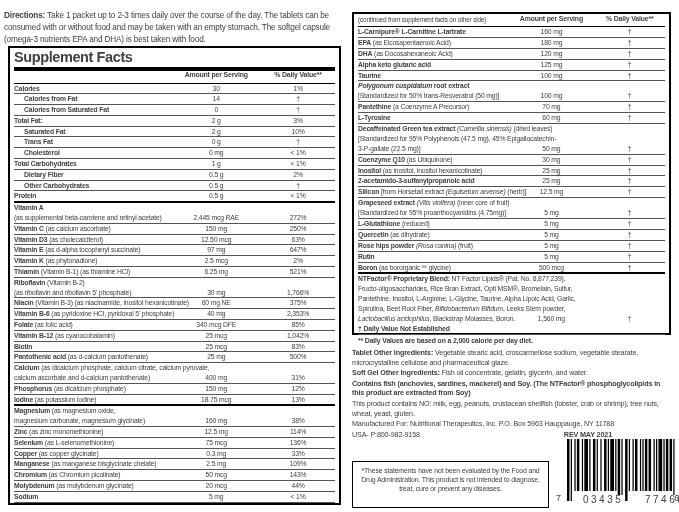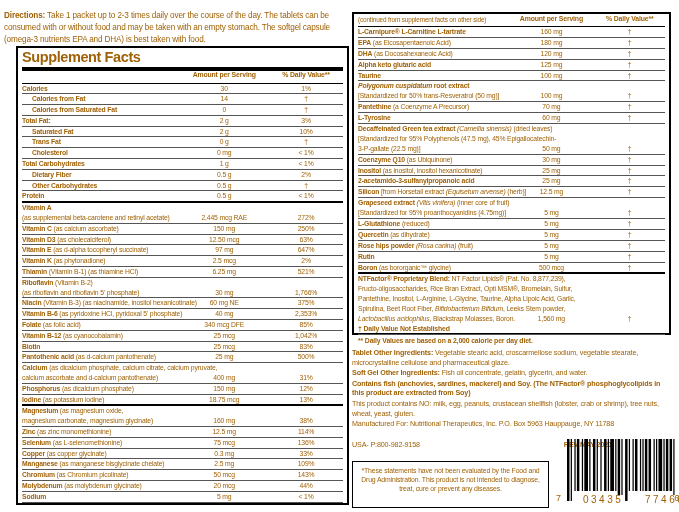--- a/index.html
+++ b/index.html
@@ -1,26 +1,26 @@
 <!DOCTYPE html>
 <html><head>
 <meta charset="utf-8">
 <style>
   html,body{margin:0;padding:0;background:#fff;}
-  .page{position:relative;width:679px;height:512px;background:#fff;color:#a16207;
+  .page{position:relative;width:679px;height:512px;background:#fff;color:#404040;
         font-family:"Liberation Sans",sans-serif;letter-spacing:-0.15px;overflow:hidden;}
   .b{font-weight:bold;}
   .i{font-style:italic;}
 
   
   .directions{position:absolute;left:4px;top:2px;width:344px;font-size:8.2px;line-height:12px;}
 
   
   .panel{position:absolute;border:2px solid #000;background:#fff;box-sizing:border-box;padding:1px 4px 2px 4px;}
-  .left-box{left:16px;top:46px;width:333px;height:459px;}
+  .left-box{left:8px;top:46px;width:333px;height:459px;}
   .right-box{left:352px;top:12px;width:319px;height:323px;}
 
   .sf-title{font-size:14.5px;font-weight:bold;letter-spacing:-0.4px;line-height:16px;}
   .serving-line{font-size:7.8px;line-height:10px;white-space:nowrap;}
   .thick-bar{height:3.5px;background:#000;margin-top:2px;}
 
   .t-head{position:relative;height:12px;border-bottom:1.8px solid #000;font-size:6.9px;font-weight:bold;}
   .t-head .amt,.t-line .amt{position:absolute;left:63%;transform:translateX(-50%);white-space:nowrap;}
   .t-head .dv,.t-line .dv{position:absolute;left:88.5%;transform:translateX(-50%);white-space:nowrap;}
   .r-head{height:11px;border-bottom:1.6px solid #000;}
@@ -33,21 +33,21 @@
   .t-line{position:relative;height:var(--lh);line-height:var(--lh);font-size:6.8px;white-space:nowrap;overflow:visible;}
   .left-rows{--lh:9.8px;}
   .right-rows{--lh:9.9px;}
 
   .foot-row{font-size:6.9px;font-weight:bold;line-height:10px;border-bottom:1px solid #555;padding-top:0.5px;}
   .foot-row.last{border-bottom:none;}
 
   
   .other-info{position:absolute;left:352px;top:348px;width:322px;font-size:7.2px;line-height:9.6px;}
   .para{margin:0 0 1px 0;}
-  .usa-line{display:flex;margin-top:11px;}
+  .usa-line{display:flex;margin-top:1px;}
   .usa-line .rev{font-weight:bold;margin-left:auto;margin-right:62px;}
 
   
   .disclaimer-box{position:absolute;left:352px;top:461px;width:197px;height:47px;border:1.5px solid #000;
                   box-sizing:border-box;padding:4px 6px;font-size:6.9px;line-height:9.2px;text-align:center;}
 
   
   .barcode{position:absolute;left:556px;top:437px;width:123px;height:72px;}
   .barcode svg{position:absolute;left:11px;top:2px;width:110px;height:62px;}
   .barcode svg rect{fill:#000;}

